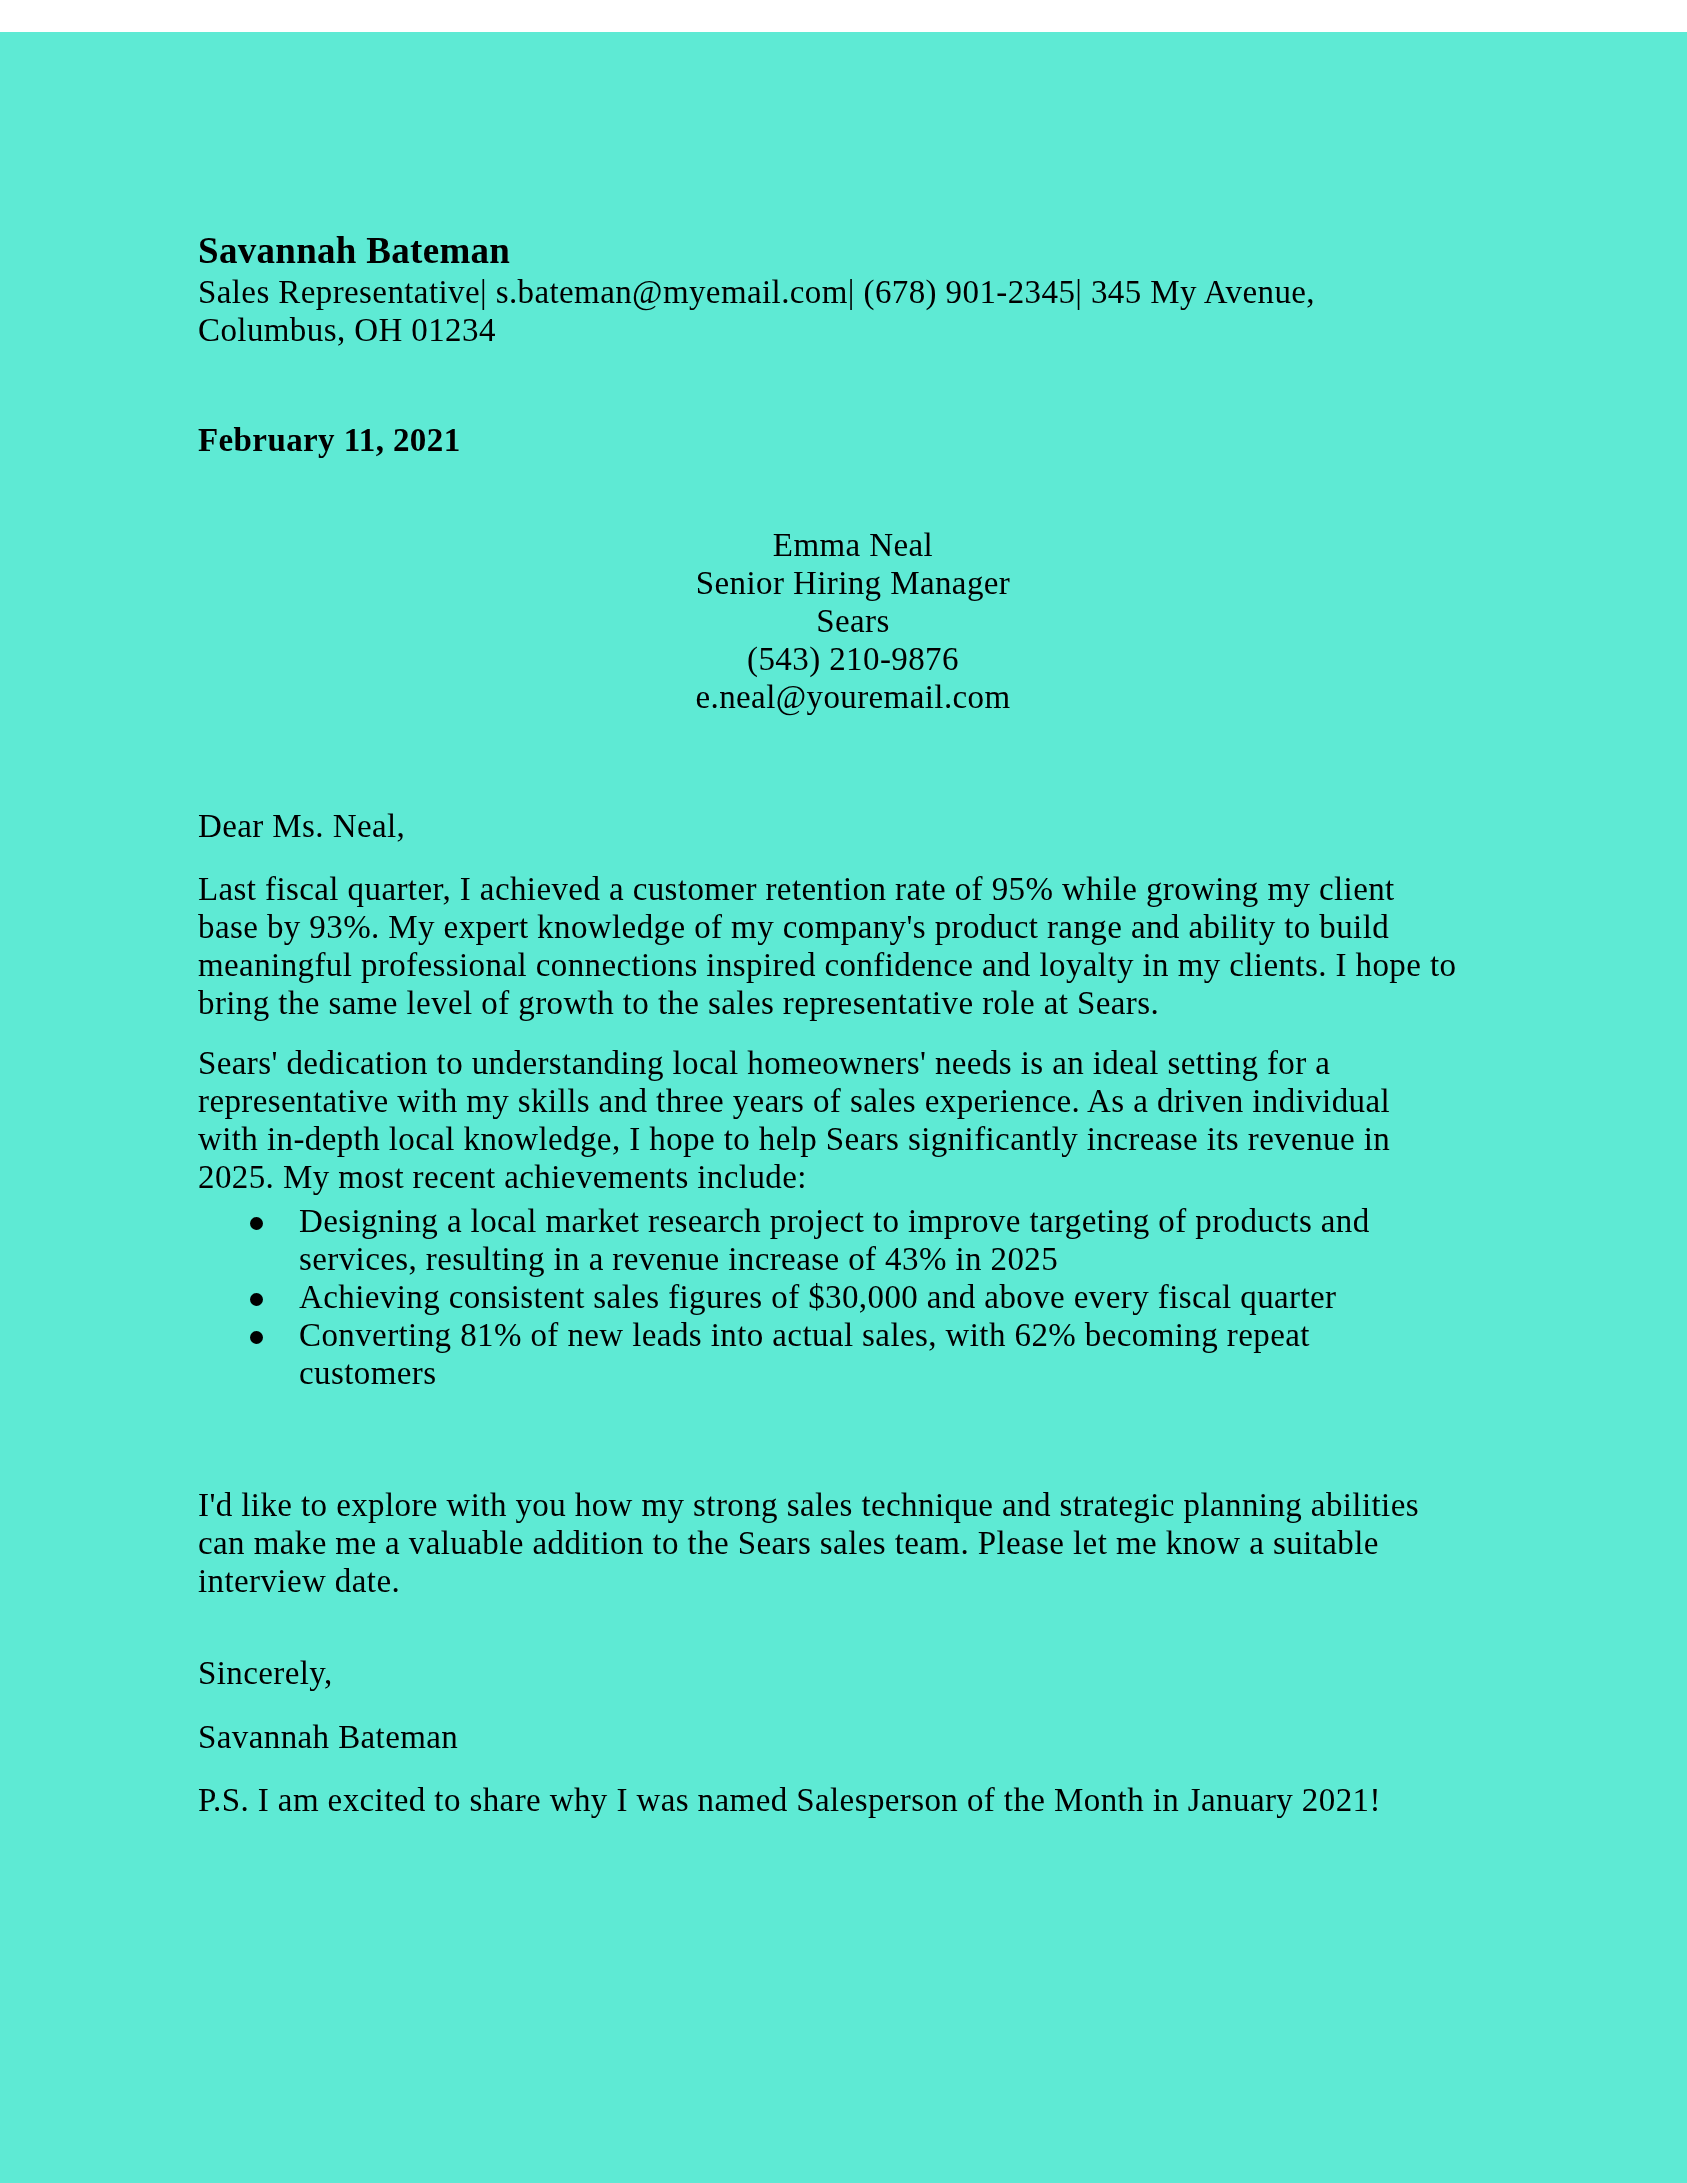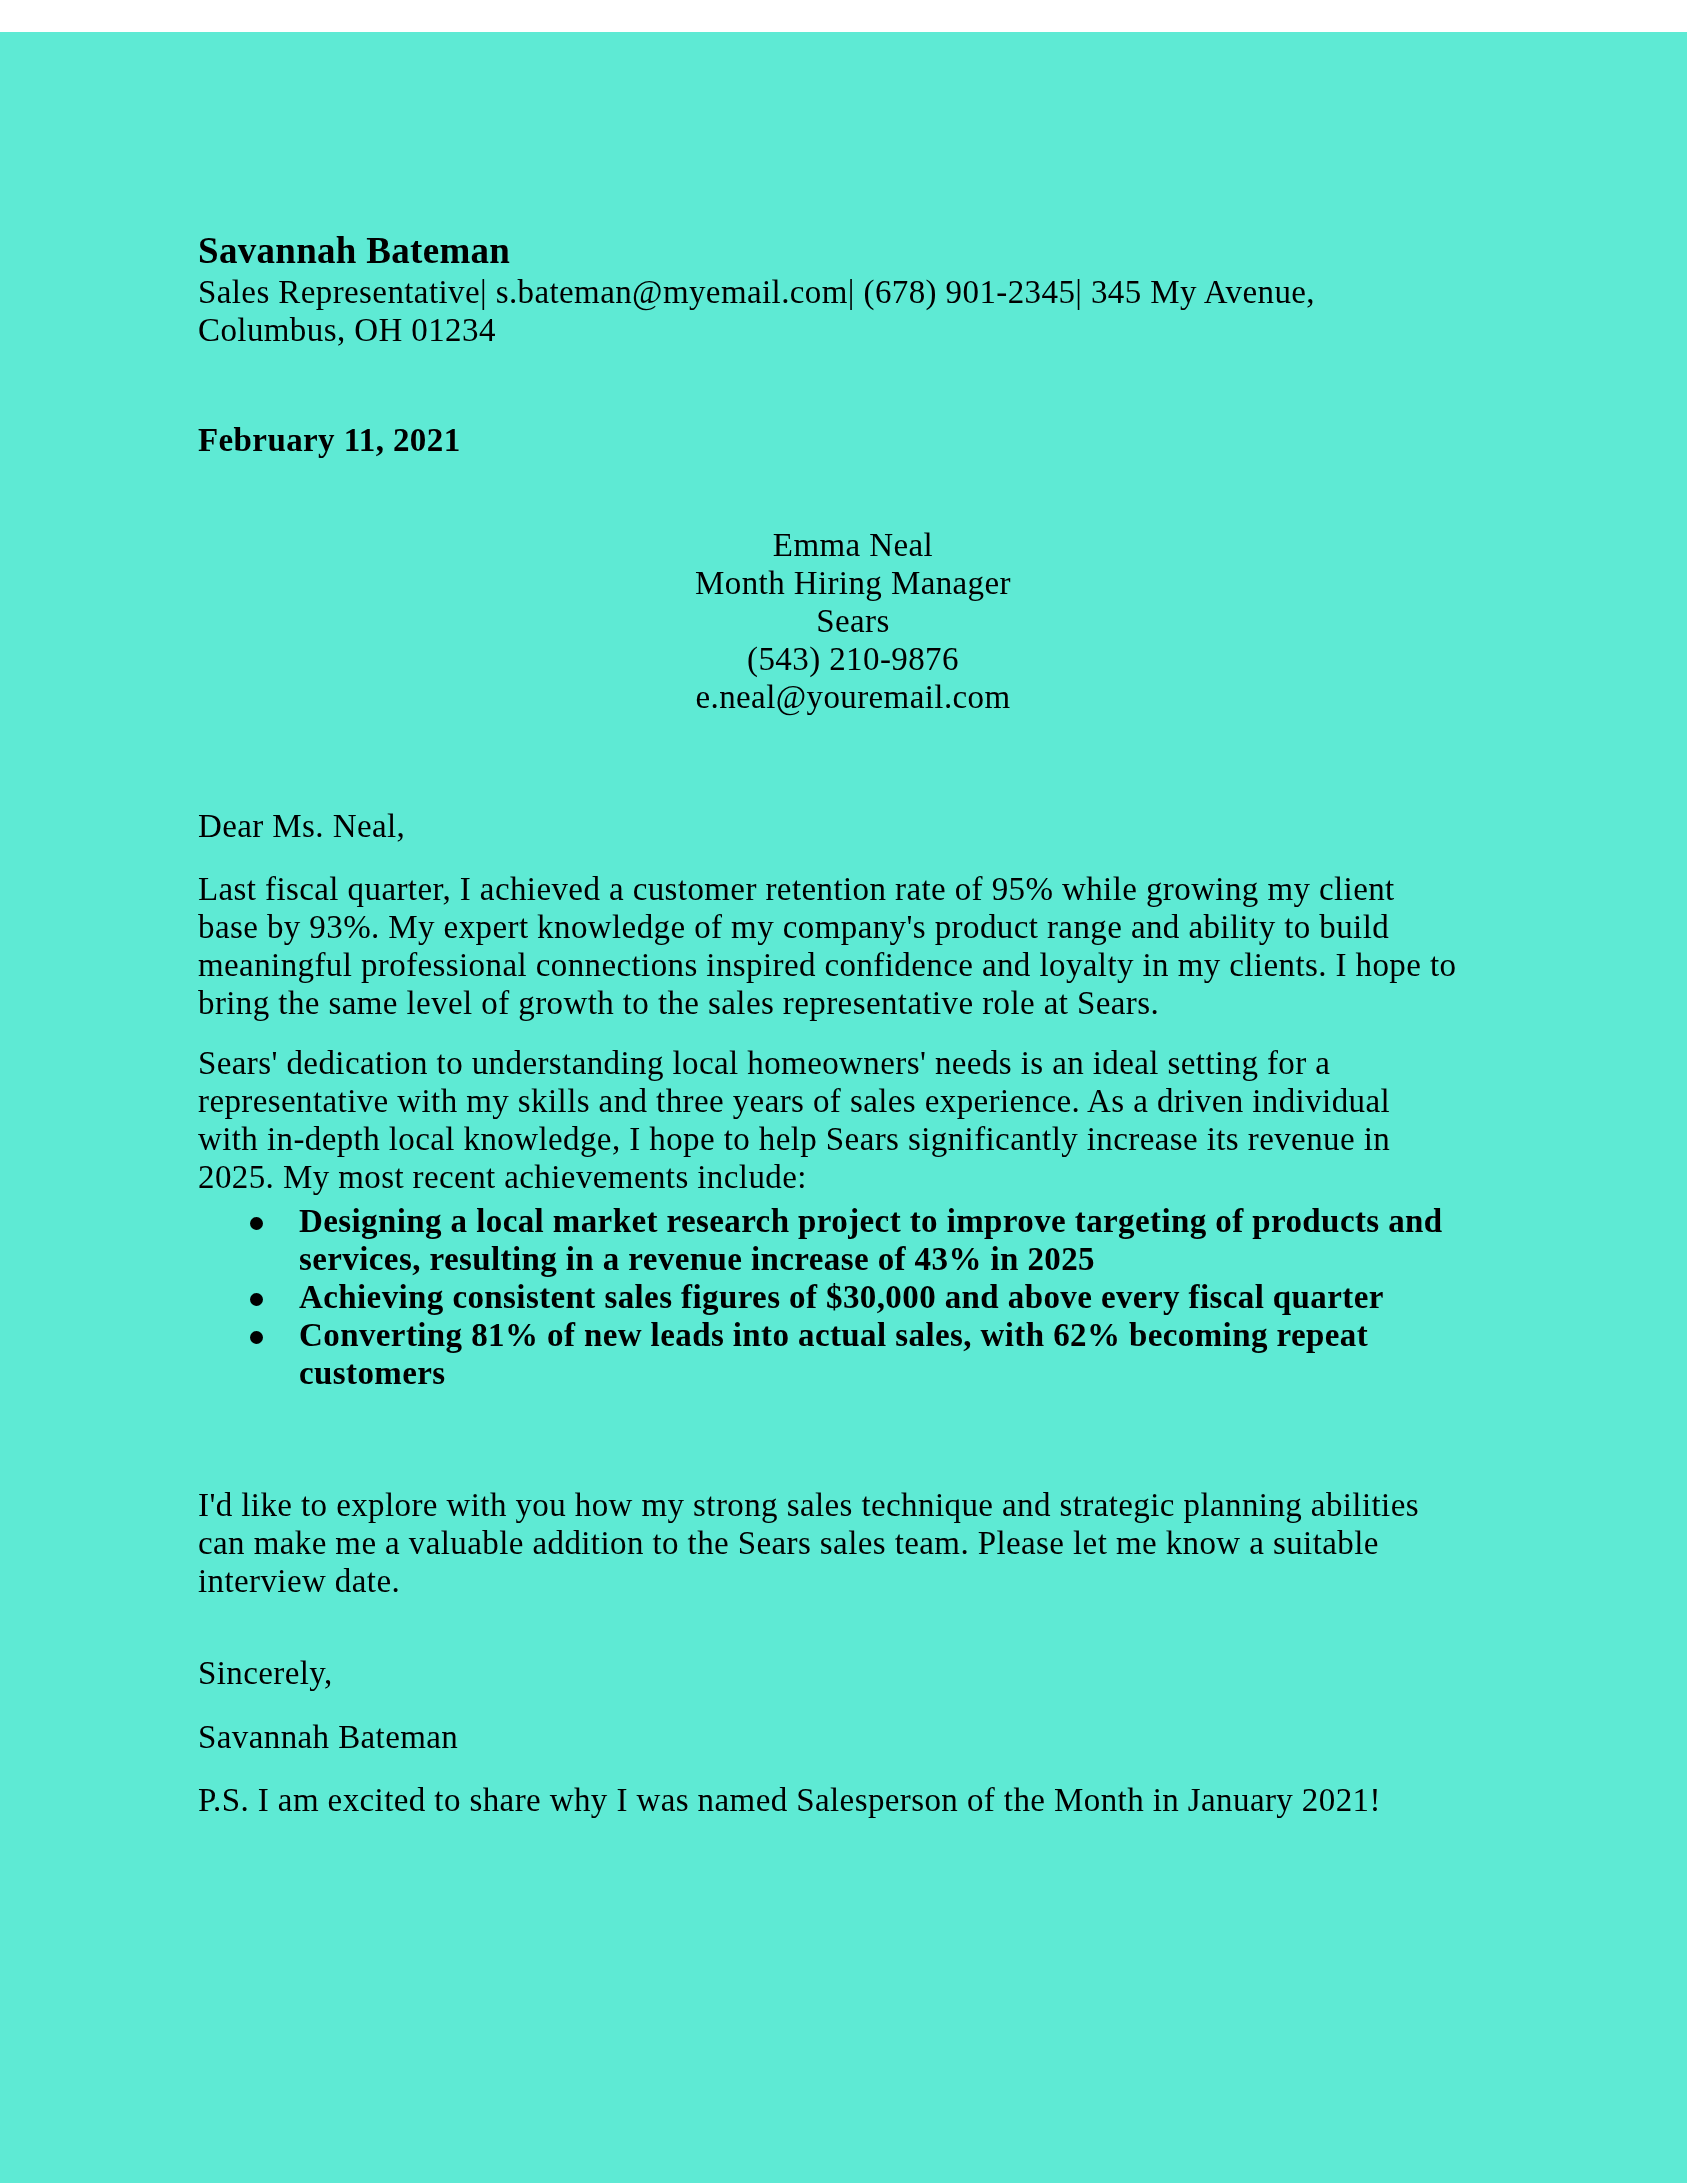--- a/index.html
+++ b/index.html
@@ -6,41 +6,41 @@
   body { width: 1687px; height: 2183px; position: relative; overflow: hidden; }
   .page {
     position: absolute; left: 0; top: 0; width: 1687px; height: 2183px;
     background: #5eead4; color: #000000;
     font-family: "Liberation Serif", "DejaVu Serif", serif;
     margin-top: 32px;
   }
   .blk { position: absolute; left: 198px; width: 1310px; font-size: 33px; line-height: 38px; letter-spacing: 0.4px; white-space: nowrap; }
   .line { display: block; height: 38px; }
   .name { position: absolute; left: 198px; top: 198px; font-size: 37px; line-height: 42px; font-weight: bold; letter-spacing: 0.3px; }
-  .bullets { position: absolute; left: 198px; width: 1310px; font-size: 33px; line-height: 38px; letter-spacing: 0.4px; margin: 0; padding: 0; list-style: none; white-space: nowrap; font-weight: bold; }
+  .bullets { position: absolute; left: 198px; width: 1310px; font-size: 33px; line-height: 38px; letter-spacing: 0.4px; margin: 0; padding: 0; list-style: none; white-space: nowrap; }
   .bullets li { position: relative; padding-left: 101px; }
   .bullet-dot { position: absolute; left: 52px; top: 14.6px; width: 13.2px; height: 13.2px; border-radius: 50%; background: #000; }
 </style>
 </head>
 <body>
 
 <div class="page">
 
   <div class="name">Savannah Bateman</div>
 
   <div class="blk" style="top:241px;">
     <span class="line">Sales Representative| s.bateman@myemail.com| (678) 901-2345| 345 My Avenue,</span>
     <span class="line">Columbus, OH 01234</span>
   </div>
 
   <div class="blk" style="top:389px;font-weight:bold;">February 11, 2021</div>
 
   <div class="blk" style="top:494px;text-align:center;">
     <span class="line">Emma Neal</span>
-    <span class="line">Month Hiring Manager</span>
+    <span class="line">Senior Hiring Manager</span>
     <span class="line">Sears</span>
     <span class="line">(543) 210-9876</span>
     <span class="line">e.neal@youremail.com</span>
   </div>
 
   <div class="blk" style="top:775px;">Dear Ms. Neal,</div>
 
   <div class="blk" style="top:838px;">
     <span class="line">Last fiscal quarter, I achieved a customer retention rate of 95% while growing my client</span>
     <span class="line">base by 93%. My expert knowledge of my company's product range and ability to build</span>

